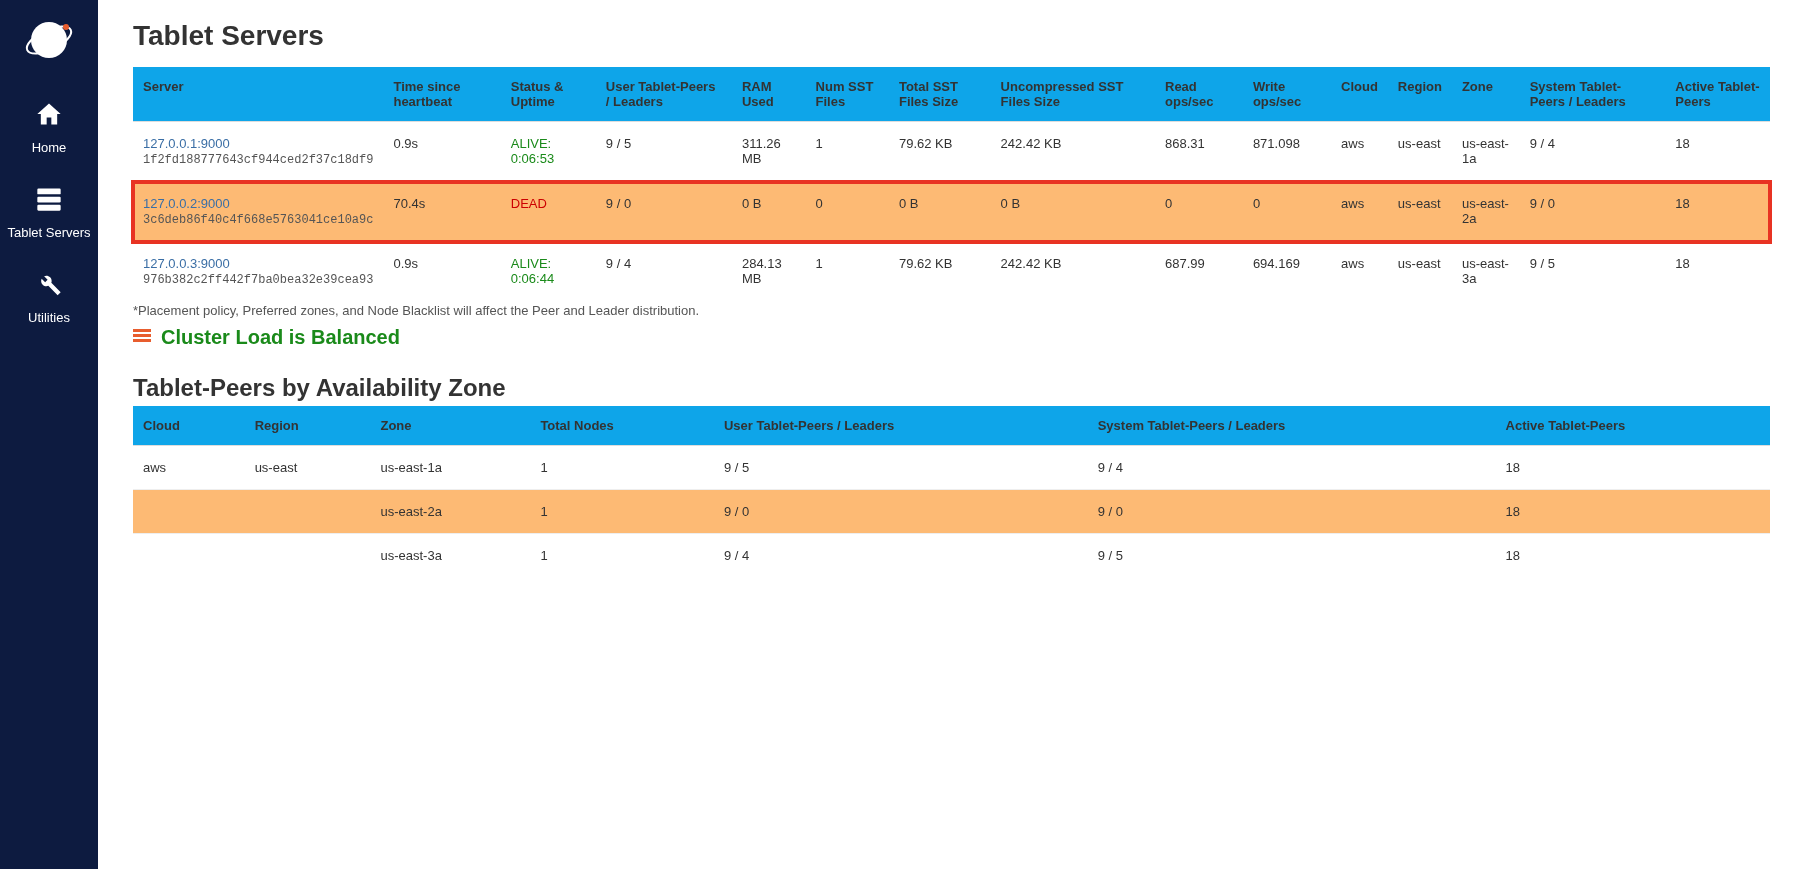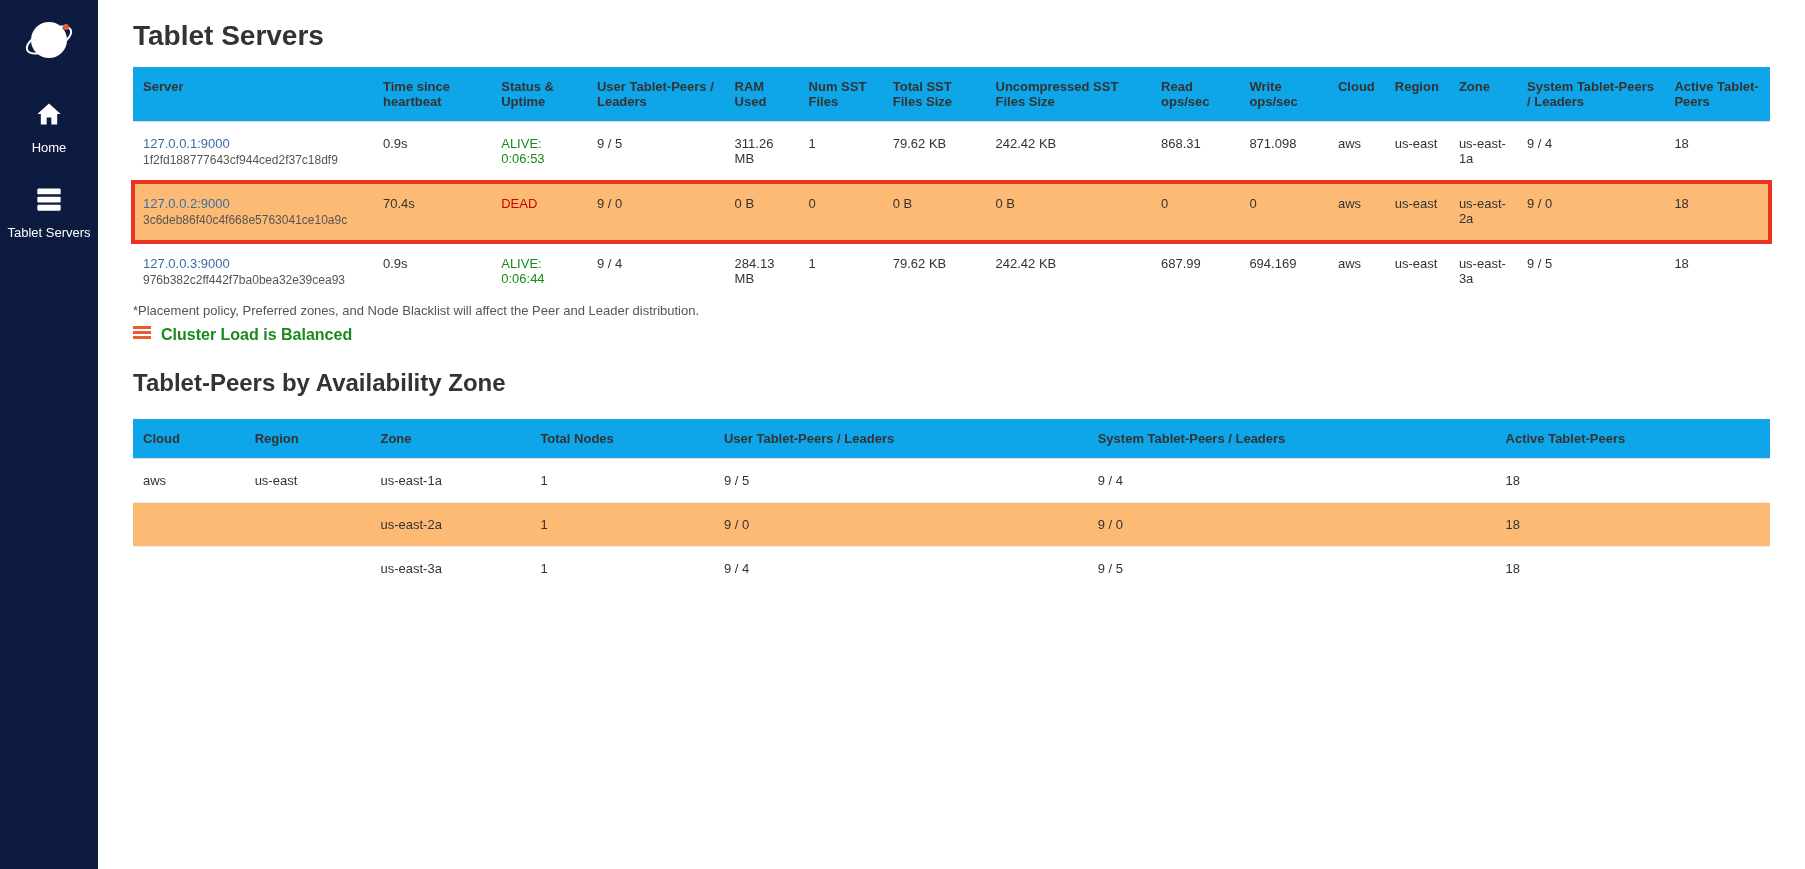--- a/index.html
+++ b/index.html
@@ -5,34 +5,34 @@
     * { margin: 0; padding: 0; box-sizing: border-box; }
     body { font-family: -apple-system, BlinkMacSystemFont, "Helvetica Neue", Arial, sans-serif; font-size: 14px; color: #333; }
     .layout { display: flex; min-height: 100vh; }
     .sidebar { width: 98px; background: #0d1b40; color: #fff; display: flex; flex-direction: column; align-items: center; padding-top: 15px; flex-shrink: 0; }
     .logo { width: 50px; height: 50px; margin-bottom: 20px; position: relative; }
     .nav-item { display: flex; flex-direction: column; align-items: center; padding: 15px 0; width: 100%; cursor: pointer; color: #fff; font-size: 13px; }
     .nav-icon { font-size: 24px; margin-bottom: 6px; }
     .nav-icon svg { width: 28px; height: 28px; fill: #fff; }
     .main { flex: 1; padding: 20px 35px; background: #fff; overflow-x: auto; }
     h1 { font-size: 28px; font-weight: 600; margin-bottom: 15px; color: #333; }
-    h2 { font-size: 24px; font-weight: 600; margin: 25px 0 22px; color: #333; }
+    h2 { font-size: 24px; font-weight: 600; margin: 25px 0 4px; color: #333; }
     table { width: 100%; border-collapse: collapse; }
     thead th { background: #0ea5e9; text-align: left; padding: 12px 10px; font-weight: 600; font-size: 13px; border-bottom: 1px solid #ddd; vertical-align: top; }
     tbody td { padding: 14px 10px; font-size: 13px; vertical-align: top; border-top: 1px solid #eee; }
     tbody tr.striped { background: #fdba74; }
     tbody tr.highlighted { outline: 4px solid #e83323; outline-offset: -2px; }
     .server-link { color: #3a6ea5; text-decoration: none; }
-    .uuid { font-size: 12px; color: #555; margin-top: 2px; }
+    .uuid { font-size: 12px; color: #555; margin-top: 2px; font-family: Liberation Mono, monospace; }
     .status-alive { color: #1a8a1a; }
     .status-dead { color: #cc0000; }
     .footnote { font-size: 13px; color: #555; margin: 2px 0 8px; }
     .balance-row { display: flex; align-items: center; gap: 10px; margin-bottom: 5px; }
     .balance-icon { color: #e85d2e; font-size: 16px; }
-    .balance-text { color: #1a8a1a; font-weight: 600; font-size: 16px; }
+    .balance-text { color: #1a8a1a; font-weight: 600; font-size: 20px; }
     .az-table thead th { text-align: left; }
   </style>
 </head>
 <body>
 
 <div class="layout">
   <nav class="sidebar">
     <div class="logo">
       <svg viewBox="0 0 50 50">
           <circle cx="25" cy="25" r="18" fill="#fff"></circle>
@@ -46,20 +46,26 @@
           </svg></span>
       <span>Home</span>
     </div>
     <div class="nav-item">
       <span class="nav-icon"><svg viewBox="0 0 24 24">
             <rect x="2" y="3" width="20" height="5" rx="1"></rect>
             <rect x="2" y="10" width="20" height="5" rx="1"></rect>
             <rect x="2" y="17" width="20" height="5" rx="1"></rect>
           </svg></span>
       <span>Tablet Servers</span>
+    </div>
+    <div class="nav-item">
+      <span class="nav-icon"><svg viewBox="0 0 24 24">
+            <path d="M22 19l-8-8c.6-1.6.3-3.5-1-4.8-1.4-1.4-3.5-1.7-5.2-.9l3 3-2.1 2.1-3-3c-.8 1.7-.5 3.8.9 5.2 1.3 1.3 3.2 1.6 4.8 1l8 8 2.6-2.6z"></path>
+          </svg></span>
+      <span>Utilities</span>
     </div>
   </nav>
 
   <main class="main">
     <h1>Tablet Servers</h1>
 
     <table>
       <thead>
         <tr>
           <th style="width:240px">Server</th>

